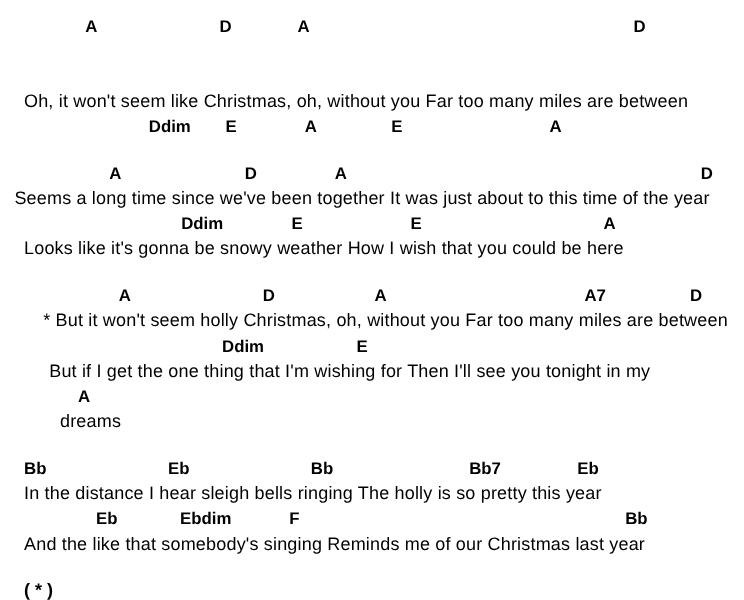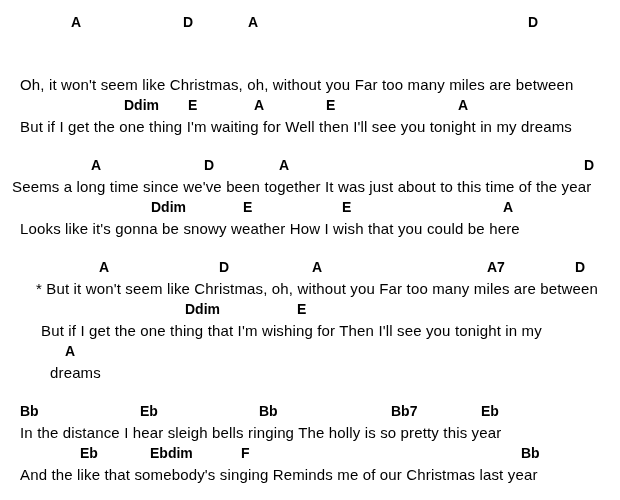--- a/index.html
+++ b/index.html
@@ -58,21 +58,20 @@
           <span class="chord" style="left: 528px;">D</span>
         </div>
         <div class="line lyric" style="padding-left: 20px; margin-top: 41px;">Oh, it won't seem like Christmas, oh, without you Far too many miles are between</div>
         <div class="line chords">
           <span class="chord" style="left: 124px;">Ddim</span>
           <span class="chord" style="left: 188px;">E</span>
           <span class="chord" style="left: 254px;">A</span>
           <span class="chord" style="left: 326px;">E</span>
           <span class="chord" style="left: 458px;">A</span>
         </div>
-        <div class="line lyric" style="padding-left: 20px;">But if I get the one thing I'm waiting for Well then I'll see you tonight in my dreams</div>
       </div>
       <div class="section">
         <div class="line chords">
           <span class="chord" style="left: 91px;">A</span>
           <span class="chord" style="left: 204px;">D</span>
           <span class="chord" style="left: 279px;">A</span>
           <span class="chord" style="left: 584px;">D</span>
         </div>
         <div class="line lyric" style="padding-left: 12px;">Seems a long time since we've been together It was just about to this time of the year</div>
         <div class="line chords">
@@ -84,21 +83,21 @@
         <div class="line lyric" style="padding-left: 20px;">Looks like it's gonna be snowy weather How I wish that you could be here</div>
       </div>
       <div class="section">
         <div class="line chords">
           <span class="chord" style="left: 99px;">A</span>
           <span class="chord" style="left: 219px;">D</span>
           <span class="chord" style="left: 312px;">A</span>
           <span class="chord" style="left: 487px;">A7</span>
           <span class="chord" style="left: 575px;">D</span>
         </div>
-        <div class="line lyric" style="padding-left: 36px;">* But it won't seem like Christmas, oh, without you Far too many miles are between</div>
+        <div class="line lyric" style="padding-left: 36px;">* But it won't seem holly Christmas, oh, without you Far too many miles are between</div>
         <div class="line chords">
           <span class="chord" style="left: 185px;">Ddim</span>
           <span class="chord" style="left: 297px;">E</span>
         </div>
         <div class="line lyric" style="padding-left: 41px;">But if I get the one thing that I'm wishing for Then I'll see you tonight in my</div>
         <div class="line chords">
           <span class="chord" style="left: 65px;">A</span>
         </div>
         <div class="line lyric" style="padding-left: 50px;">dreams</div>
       </div>

